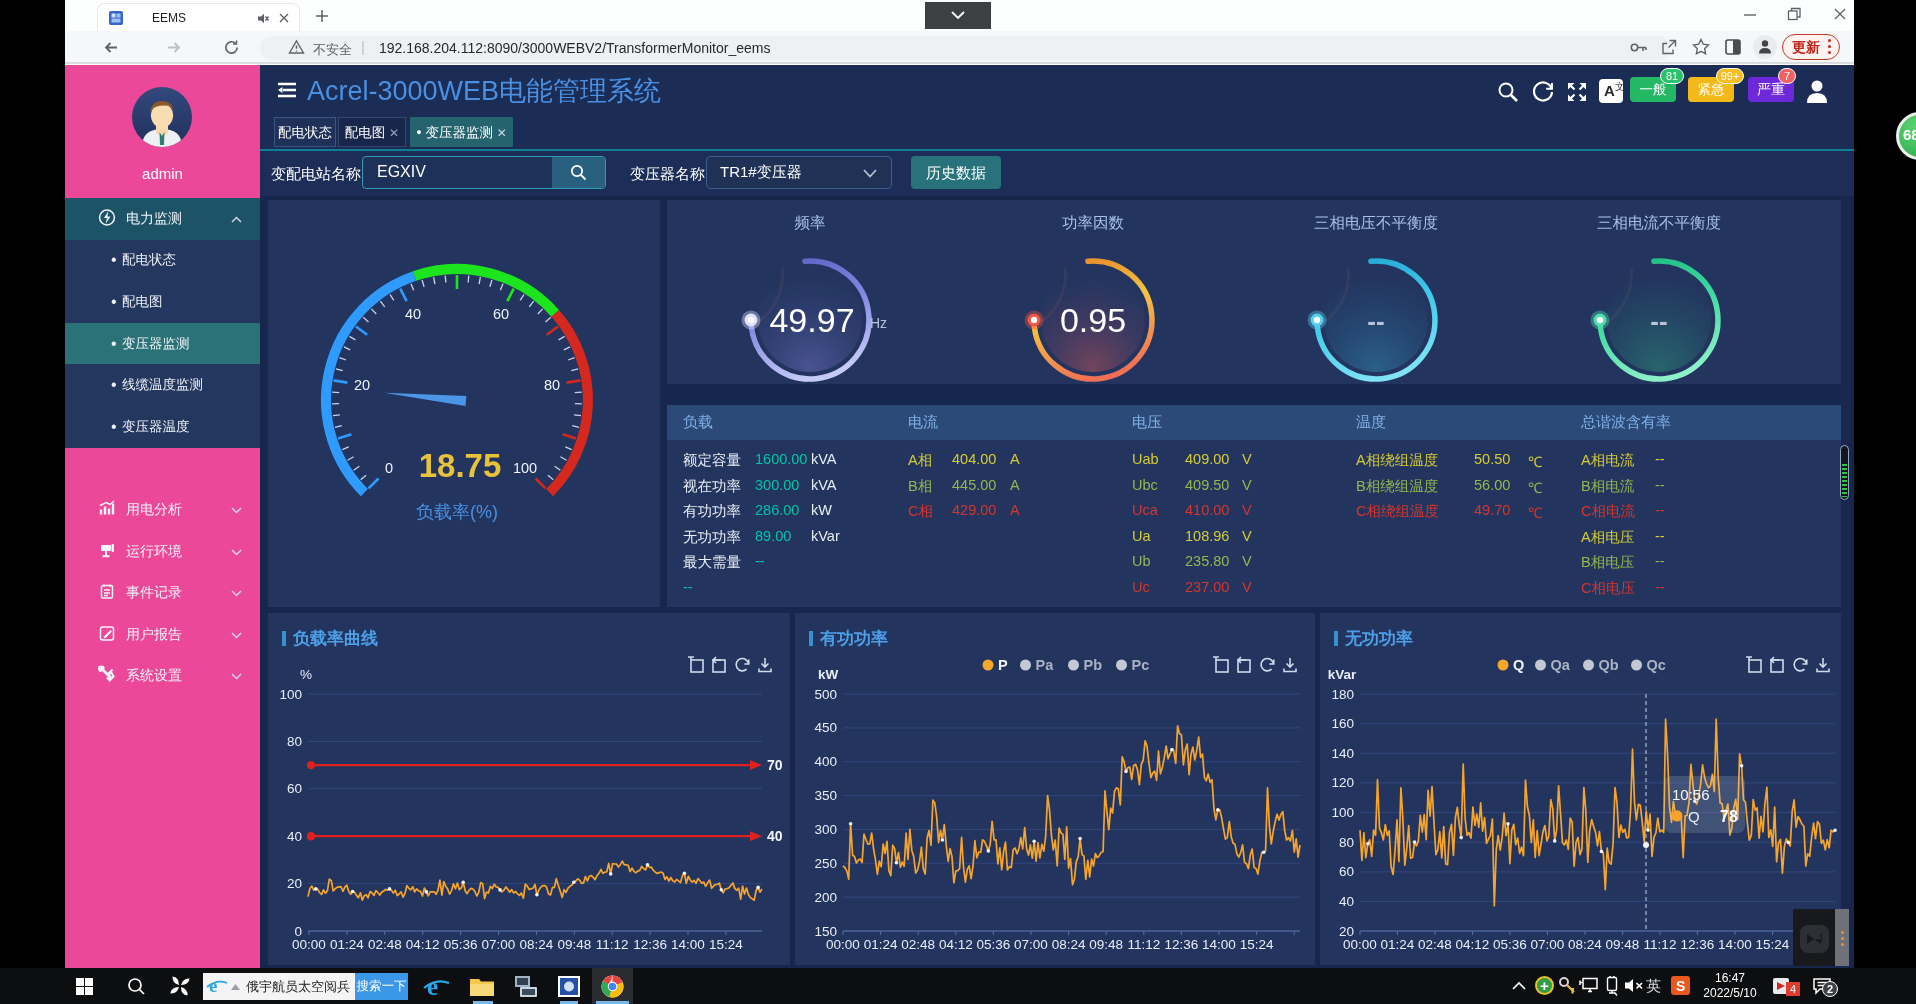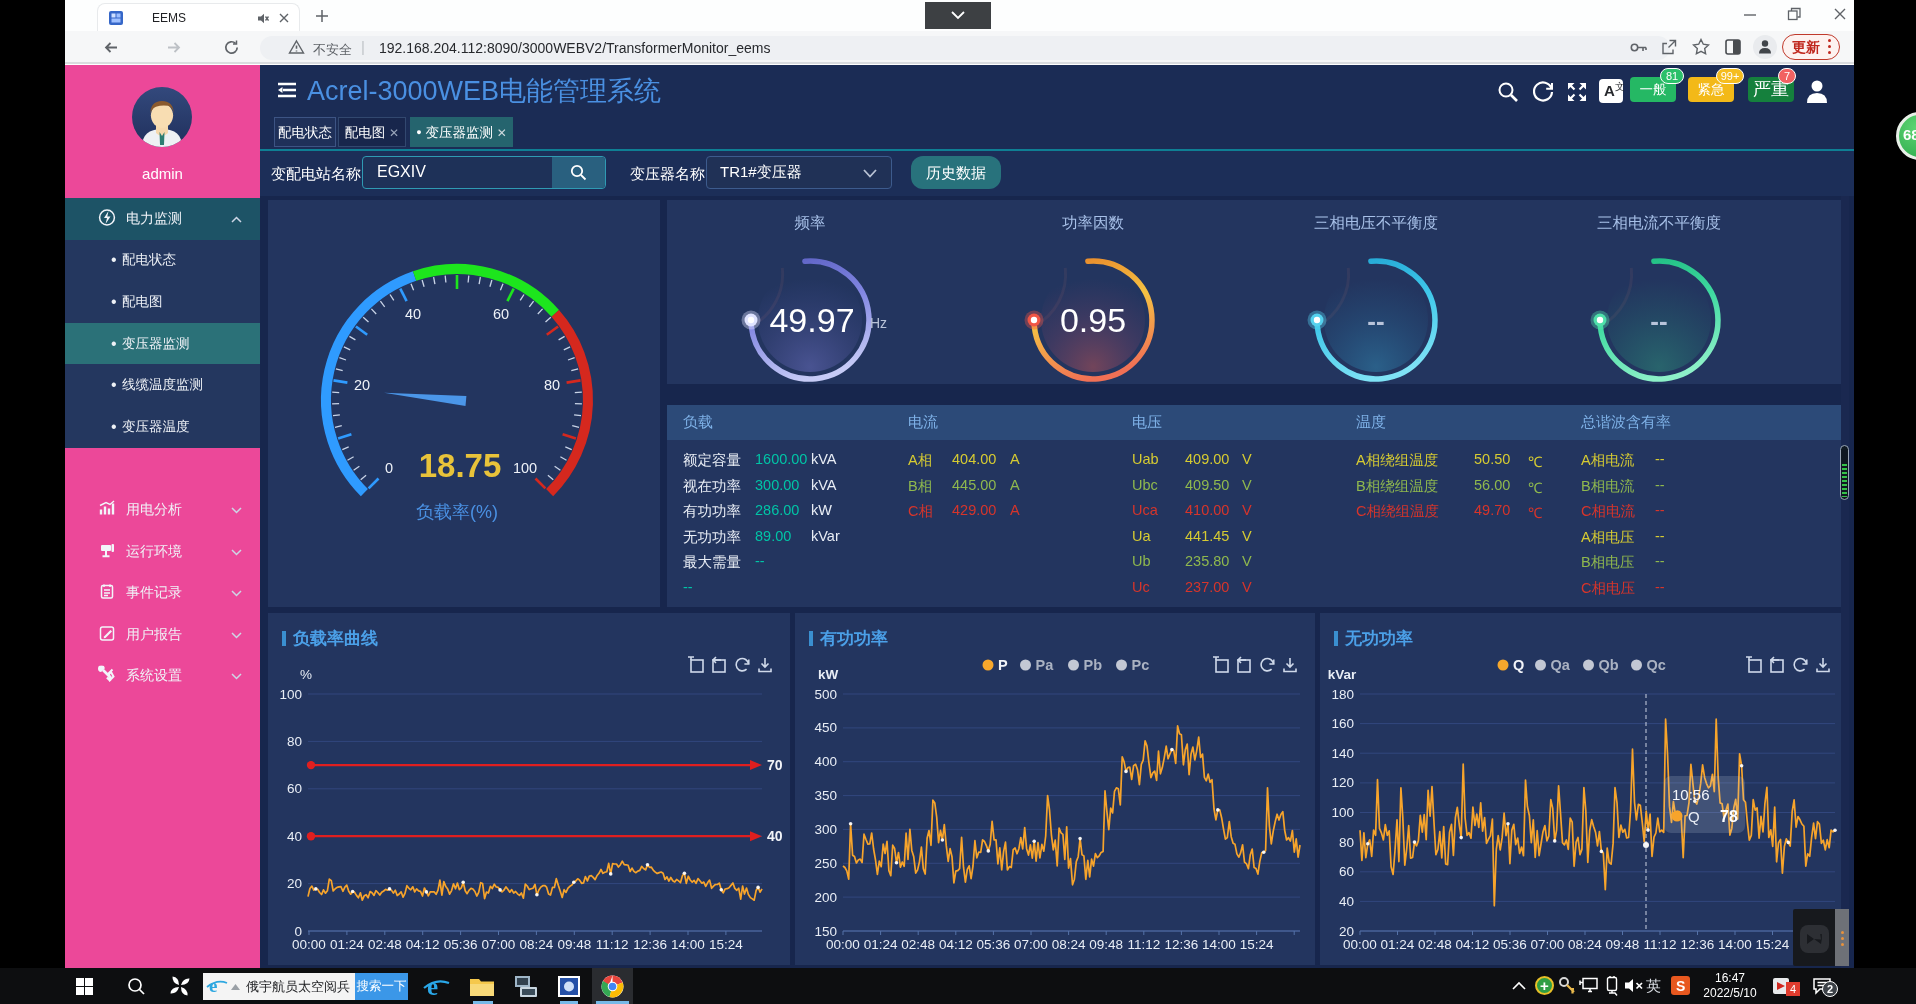--- a/index.html
+++ b/index.html
@@ -246,21 +246,21 @@
           <path d="M9.5 9.5 L4 4 M14.5 9.5 L20 4 M9.5 14.5 L4 20 M14.5 14.5 L20 20" fill="none"></path>
           <path d="M3 9.5 L3 3 L9.5 3 Z M14.5 3 L21 3 L21 9.5 Z M3 14.5 L3 21 L9.5 21 Z M14.5 21 L21 21 L21 14.5 Z" stroke="none"></path>
         </svg>
  <div class="abs" style="left:1339px;top:14px;width:24px;height:24px;background:#fff;border-radius:4px"></div>
  <span class="abs" style="left:1344px;top:17px;font-size:15px;font-weight:bold;color:#27292d">A</span>
  <span class="abs" style="left:1355px;top:15px;font-size:10px;color:#27292d">文</span>
  <div class="abs" style="left:1370px;top:12px;width:46px;height:25px;background:#25b864;border-radius:4px;color:#fff;font-size:13.5px;text-align:center;line-height:25px">一般</div>
  <div class="abs" style="left:1400px;top:3px;min-width:24px;height:16px;background:#2bc06a;border:1.5px solid #fff;border-radius:9px;color:#fff;font-size:11px;text-align:center;line-height:14px;padding:0 2px">81</div>
  <div class="abs" style="left:1428px;top:12px;width:46px;height:25px;background:#f3b918;border-radius:4px;color:#fff;font-size:13.5px;text-align:center;line-height:25px">紧急</div>
  <div class="abs" style="left:1456px;top:3px;min-width:28px;height:16px;background:#f5bd1f;border:1.5px solid #fff;border-radius:9px;color:#fff;font-size:11px;text-align:center;line-height:14px;padding:0 2px">99+</div>
- <div class="abs" style="left:1488px;top:12px;width:46px;height:25px;background:#15803d;border-radius:4px;color:#fff;font-size:18px;text-align:center;line-height:25px">严重</div>
+ <div class="abs" style="left:1488px;top:12px;width:46px;height:25px;background:#6d28d9;border-radius:4px;color:#fff;font-size:14px;text-align:center;line-height:25px">严重</div>
  <div class="abs" style="left:1518px;top:3px;min-width:18px;height:16px;background:#f26262;border:1.5px solid #fff;border-radius:9px;color:#fff;font-size:11px;text-align:center;line-height:14px;padding:0 2px">7</div>
  <svg class="abs" style="left:1545px;top:13px" width="24" height="26" fill="#fff">
           <circle cx="12" cy="8" r="5.5"></circle>
           <path d="M2 25 Q2 15 12 15 Q22 15 22 25 Z"></path>
         </svg>
  <div class="tag" style="left:14px;top:52px;width:62px;background:#1f3059;border:1px solid #3d5484">配电状态</div>
  <div class="tag" style="left:78px;top:52px;width:68px;background:#18264c;border:1px solid #32486f">配电图 <span style="color:#9aa6bb;font-size:12px">✕</span></div>
  <div class="tag" style="left:150px;top:52px;width:103px;background:#25646e"><span style="font-size:9px;vertical-align:2px">●</span> 变压器监测 <span style="color:#cfdade;font-size:12px">✕</span></div>
  <div class="abs" style="left:0;top:84px;width:1594px;height:2px;background:#0f7f94"></div>
 </div>
@@ -272,21 +272,21 @@
  <svg class="abs" style="left:310px;top:13px" width="17" height="17" fill="none" stroke="#fff" stroke-width="1.8">
           <circle cx="7" cy="7" r="5.2"></circle>
           <path d="M11 11 L15.5 15.5"></path>
         </svg>
  <span class="abs" style="left:370px;top:14px;font-size:15px;color:#fff">变压器名称</span>
  <div class="abs" style="left:446px;top:5px;width:186px;height:33px;background:#203156;border:1.5px solid #3d5b8d;border-radius:4px"></div>
  <span class="abs" style="left:460px;top:12px;font-size:15px;color:#fff">TR1#变压器</span>
  <svg class="abs" style="left:603px;top:18px" width="14" height="9">
           <path d="M1 1 L7 7.5 L13 1" stroke="#b9c2d4" stroke-width="1.8" fill="none"></path>
         </svg>
- <div class="abs" style="left:651px;top:5px;width:90px;height:33px;background:#28727c;border-radius:12px;color:#fff;font-size:15px;text-align:center;line-height:33px">历史数据</div>
+ <div class="abs" style="left:651px;top:5px;width:90px;height:33px;background:#28727c;border-radius:4px;color:#fff;font-size:15px;text-align:center;line-height:33px">历史数据</div>
 </div>
 
 <div id="content">
  <div class="panel" style="left:8px;top:4px;width:392px;height:407px"><svg width="392" height="407" font-family="Liberation Sans, sans-serif">
             <path d="M96.37 292.63 A131 131 0 0 1 146.57 76.06" stroke="#2f9bff" stroke-width="10" fill="none"></path>
             <path d="M146.57 76.06 A131 131 0 0 1 287.26 113.37" stroke="#1de51d" stroke-width="10" fill="none"></path>
             <path d="M287.26 113.37 A131 131 0 0 1 281.63 292.63" stroke="#d5281e" stroke-width="10" fill="none"></path>
             <line x1="100.6" y1="288.4" x2="110.5" y2="278.5" stroke="#2f9bff" stroke-width="2.6"></line>
             <line x1="92.7" y1="279.7" x2="98.1" y2="275.2" stroke="rgba(230,240,255,0.85)" stroke-width="1.3"></line>
             <line x1="85.6" y1="270.3" x2="91.4" y2="266.3" stroke="rgba(230,240,255,0.85)" stroke-width="1.3"></line>
@@ -487,21 +487,21 @@
             <span style="left:807px;color:#d6352b">49.70</span>
             <span style="left:861px;color:#d6352b">℃</span>
             <span style="left:914px;color:#d6352b">C相电流</span>
             <span style="left:988px;color:#d6352b">--</span>
           </div>
           <div class="trow" style="top:117.5px">
             <span style="left:16px;color:#e8edf5">无功功率</span>
             <span style="left:88px;color:#00c4a6">89.00</span>
             <span style="left:144px;color:#e8edf5">kVar</span>
             <span style="left:465px;color:#d6cb32">Ua</span>
-            <span style="left:518px;color:#d6cb32">441.45</span>
+            <span style="left:518px;color:#d6cb32">108.96</span>
             <span style="left:575px;color:#d6cb32">V</span>
             <span style="left:914px;color:#d6cb32">A相电压</span>
             <span style="left:988px;color:#d6cb32">--</span>
           </div>
           <div class="trow" style="top:143.0px">
             <span style="left:16px;color:#e8edf5">最大需量</span>
             <span style="left:88px;color:#00c4a6">--</span>
             <span style="left:465px;color:#8fb84e">Ub</span>
             <span style="left:518px;color:#8fb84e">235.80</span>
             <span style="left:575px;color:#8fb84e">V</span>

